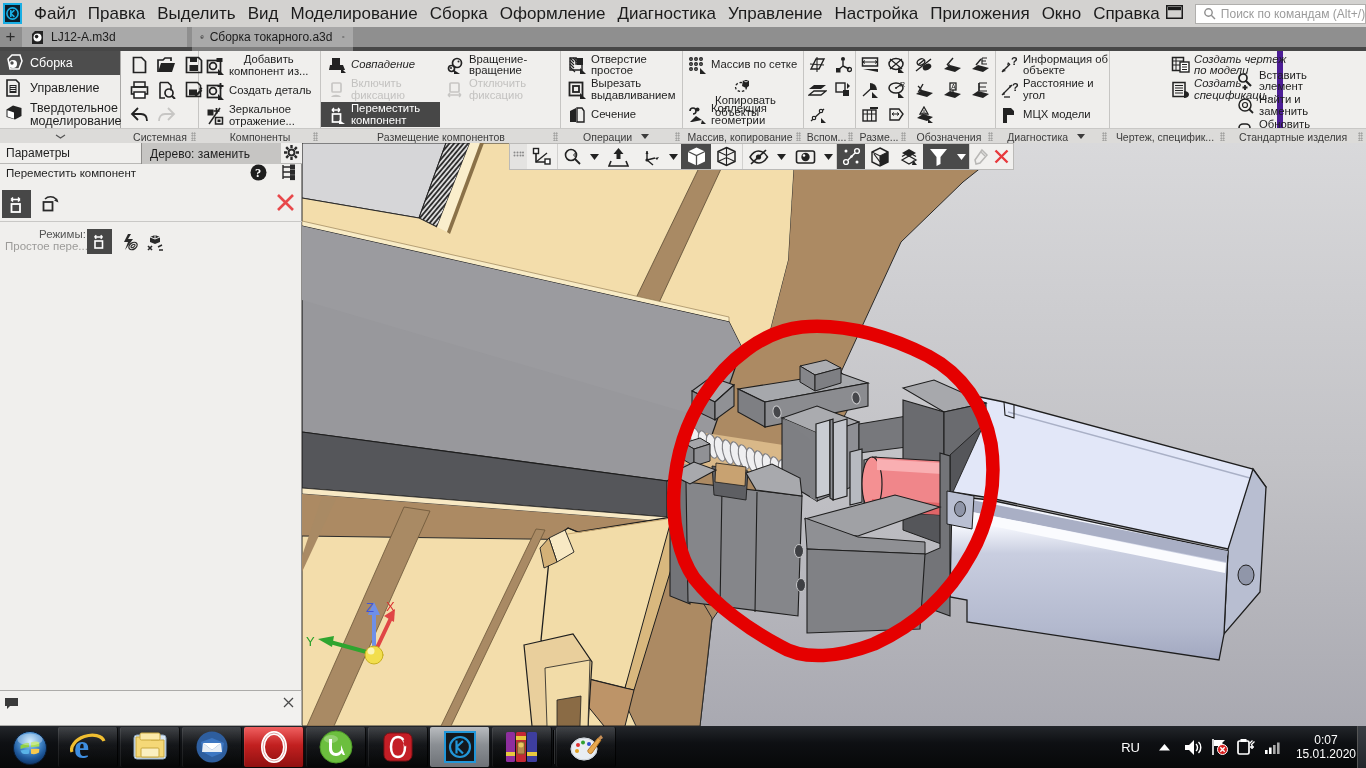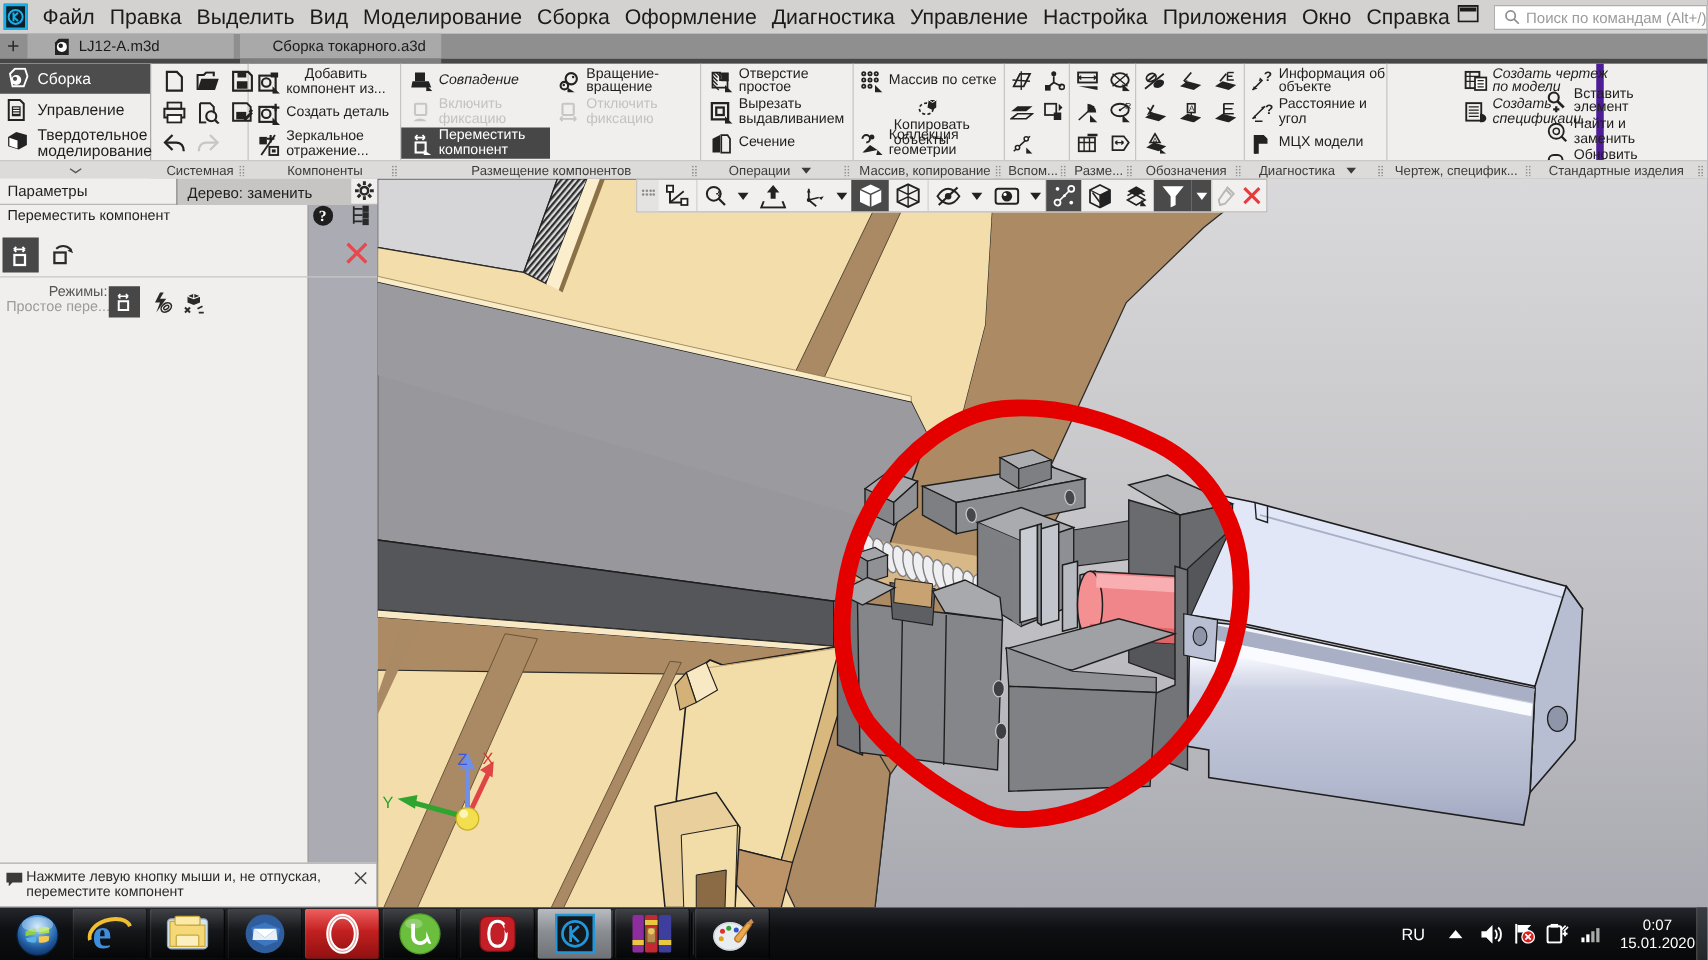--- a/index.html
+++ b/index.html
@@ -8,41 +8,41 @@
 
 #menubar{left:0;top:0;width:1366px;height:27px;background:#D3D2D0;display:flex;align-items:center;}
 #logo{width:21px;height:21px;margin:0 6px 0 3px;background:#0B1E2B;border:2px solid #19AEE4;display:flex;align-items:center;justify-content:center;}
 #logo svg{display:block;}
 .mi{font-size:17px;color:#1B1B1B;padding:0 6px;white-space:nowrap;}
 #panelico{margin-left:auto;}
 #searchbox{width:199px;height:20px;background:#fff;border:1px solid #B0AFAD;margin:0 14px 0 12px;display:flex;align-items:center;font-size:12px;color:#9B9B9B;padding-left:7px;white-space:nowrap;}
 .winbtn{width:30px;height:22px;display:flex;align-items:center;justify-content:center;color:#1B1B1B;}
 
 #tabbar{left:0;top:27px;width:1366px;height:20px;background:#8F8F8F;display:flex;}
-.tab{height:20px;background:#A9A9A9;display:flex;align-items:center;font-size:12px;color:#1B1B1B;padding:0 20px;white-space:nowrap;overflow:hidden;}
+.tab{height:20px;background:#A9A9A9;display:flex;align-items:center;font-size:12px;color:#1B1B1B;padding:0 8px;white-space:nowrap;overflow:hidden;}
 #plusbtn{width:21px;height:20px;display:flex;align-items:center;justify-content:center;font-size:17px;color:#2A2A2A;}
 #strip{left:0;top:47px;width:1366px;height:4px;background:#474747;}
 #strip2{left:192px;top:47px;width:161px;height:4px;background:#7E7E7E;}
 
 #ribbon{left:0;top:51px;width:1366px;height:77px;background:#F0EFED;display:flex;}
 #sidebar{width:121px;height:92px;background:#EFEEEC;border-right:1px solid #A9A8A6;flex:none;position:relative;}
 .sbitem{display:flex;align-items:center;height:25px;font-size:12.5px;color:#1E1E1E;padding-left:5px;}
 .sbitem.active{background:#4D4D4D;color:#fff;height:24px;}
 .sbitem .ic{width:19px;height:18px;margin-right:6px;flex:none;}
 .rbtn{display:flex;align-items:center;height:25px;font-size:11.3px;color:#1E1E1E;line-height:11.5px;white-space:nowrap;}
 .rbtn .ic{width:19px;height:18px;margin-right:4px;flex:none;}
 .rbtn.dis{color:#C3C2C0;}
 .rbtn.hl{background:#474747;color:#fff;}
 .icongrid{display:grid;grid-template-columns:repeat(3,27px);grid-auto-rows:25px;align-items:center;justify-items:center;}
 
 #captions{left:0;top:128px;width:1366px;height:15px;background:#DCDBD9;border-top:1px solid #C9C8C6;font-size:10.5px;color:#3C3C3C;}
 .cap{position:absolute;top:1px;height:13px;display:flex;align-items:center;justify-content:center;}
 .dots{position:absolute;top:3px;width:5px;height:9px;opacity:.55;background-image:radial-gradient(circle,#555 0.8px,transparent 0.9px);background-size:2.5px 2.5px;}
 
-#lpanel{left:0;top:143px;width:247px;height:583px;background:#F0EFED;border-right:1px solid #8E8D8B;}
+#lpanel{left:0;top:143px;width:302px;height:583px;background:#F0EFED;border-right:1px solid #8E8D8B;}
 #phead{left:0;top:143px;width:302px;height:21px;background:#F0EFED;border-bottom:1px solid #B9B8B6;font-size:12px;color:#1E1E1E;display:flex;}
 #ptree{position:absolute;left:141px;top:0;width:140px;height:21px;background:#C6C5C3;border-left:1px solid #8E8D8B;display:flex;align-items:center;padding-left:8px;}
 #pgear{position:absolute;right:2px;top:1px;}
 
 #hint{left:0;top:690px;width:302px;height:36px;background:#F2F1EF;border:1px solid #ACABA9;border-left:none;font-size:11.3px;color:#2A2A2A;}
 
 #viewport{left:302px;top:143px;width:1064px;height:583px;overflow:hidden;}
 
 #vtoolbar{left:509px;top:143px;height:27px;display:flex;align-items:stretch;background:#F1F0EE;border:1px solid #BBBAB8;}
 .vtb{display:flex;align-items:center;justify-content:center;}
@@ -591,21 +591,20 @@
         <g stroke="#2A2A2A" stroke-width="2.4">
           <path d="M8.5 1v3M8.5 13v3M1 8.5h3M13 8.5h3M3.2 3.2l2.1 2.1M11.7 11.7l2.1 2.1M13.8 3.2l-2.1 2.1M5.3 11.7l-2.1 2.1"></path>
         </g>
       </svg></div>
 </div>
 
 <div class="abs" id="hint">
   <svg class="abs" style="left:5px;top:7px" width="13" height="11" viewBox="0 0 13 11">
       <path d="M0 0h13v8H5L2 11V8H0z" fill="#3A3A3A"></path>
     </svg>
-  <div class="abs" style="left:21px;top:5px;">Нажмите левую кнопку мыши и, не отпуская,<br>переместите компонент</div>
   <svg class="abs" style="left:283px;top:6px" width="11" height="11" viewBox="0 0 11 11">
       <path d="M1 1l9 9M10 1l-9 9" stroke="#4A4A4A" stroke-width="1.3"></path>
     </svg>
 </div>
 
 <div class="abs" id="viewport">
 <svg width="1064" height="583" viewBox="302 143 1064 583">
 <defs>
 <linearGradient id="bgg" x1="0" y1="0" x2="0" y2="1">
   <stop offset="0" stop-color="#D9D9DB"></stop>

